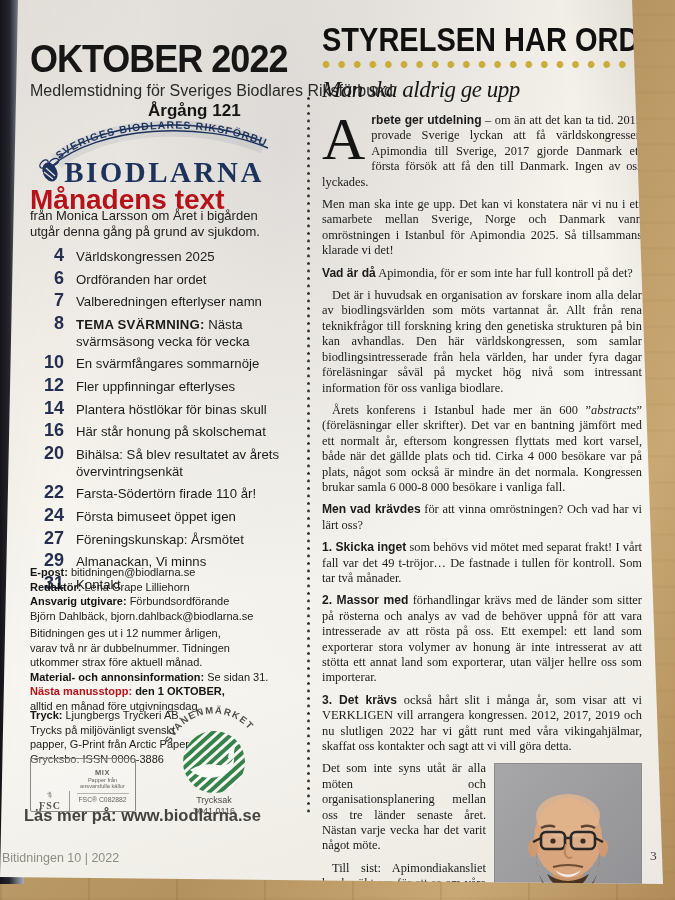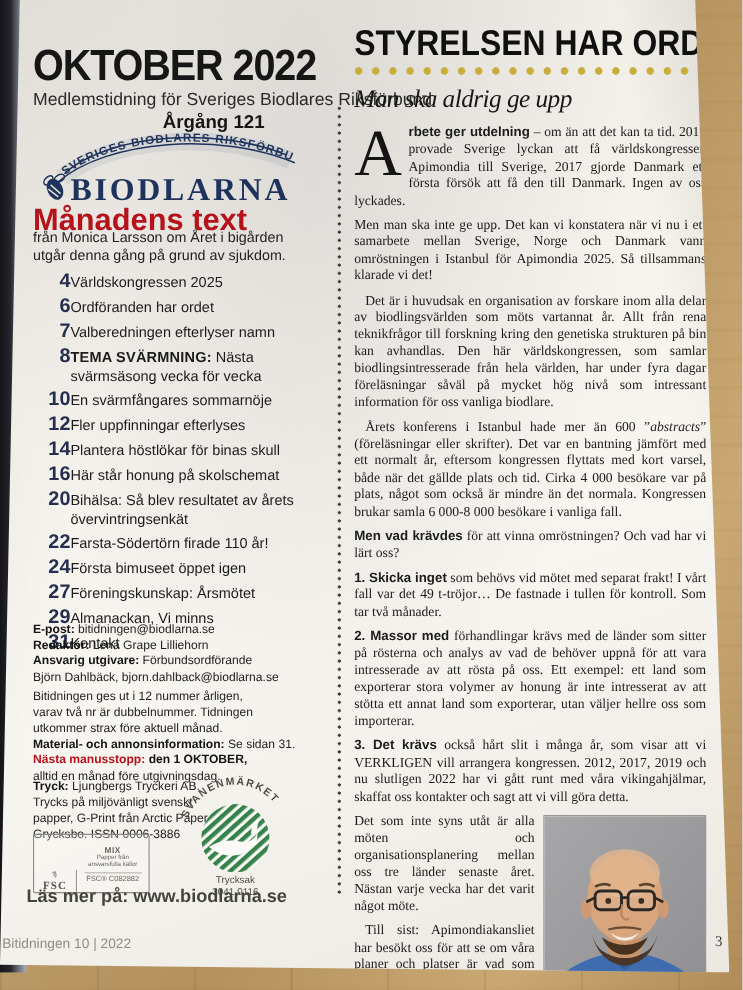--- a/index.html
+++ b/index.html
@@ -29,21 +29,21 @@
     letter-spacing:-1px;color:#161616;transform:scaleY(1.1);transform-origin:top left;white-space:nowrap;}
   .issue-sub{position:absolute;top:82px;left:0;font-size:16px;color:#2a2a2a;white-space:nowrap;}
   .issue-vol{position:absolute;top:101px;left:118px;font-size:17px;font-weight:bold;color:#161616;}
   .logo{position:absolute;top:110px;left:0;}
   .month-title{position:absolute;top:184px;left:0;font-size:28px;font-weight:bold;color:#b5121a;}
   .month-body{position:absolute;top:208px;left:0;width:250px;font-size:13px;line-height:15.5px;color:#222;}
   .toc{position:absolute;top:246px;left:0;width:262px;}
   .toc-row{display:flex;margin-bottom:3.6px;}
   .toc-num{width:34px;text-align:right;font-size:18px;font-weight:bold;color:#252e4f;
     flex:0 0 34px;line-height:19px;}
-  .toc-label{font-size:13.2px;line-height:17px;color:#1c1c1c;padding-top:2px;}
+  .toc-label{margin-left:12px;font-size:13.2px;line-height:17px;color:#1c1c1c;padding-top:2px;}
   .toc-label b{letter-spacing:.2px;}
   .colo{position:absolute;left:0;width:255px;font-size:11px;line-height:14.5px;color:#222;}
   .colo.staff{top:565px;}
   .colo.pub{top:626px;}
   .colo.print{top:708px;}
   .colo b{color:#141414;}
   .colo .red{color:#b5121a;}
   .logos-row{position:absolute;top:700px;left:0;width:268px;}
   .fsc-box{position:absolute;left:0;top:58px;width:104px;height:52px;border:1px solid #8a8a82;
     border-radius:2px;display:flex;background:rgba(255,255,255,.25);}
@@ -244,20 +244,21 @@
   </div>
 
   <div class="right-col">
     <div class="kicker">STYRELSEN HAR ORDET</div>
     <div class="dots"></div>
     <div class="headline">Man ska aldrig ge upp</div>
 
     <div class="body-text">
       <p><span class="dropcap">A</span><span class="lead">rbete ger utdelning</span><span> – om än att det kan ta tid. 2012 provade Sverige lyckan att få världskongressen Apimondia till Sverige, 2017 gjorde Danmark ett första försök att få den till Danmark. Ingen av oss lyckades.</span></p>
       <p>Men man ska inte ge upp. Det kan vi konstatera när vi nu i ett samarbete mellan Sverige, Norge och Danmark vann omröstningen i Istanbul för Apimondia 2025. Så tillsammans klarade vi det!</p>
+      <p><span class="lead">Vad är då</span><span> Apimondia, för er som inte har full kontroll på det?</span></p>
       <p class="indent">Det är i huvudsak en organisation av forskare inom alla delar av biodlingsvärlden som möts vartannat år. Allt från rena teknikfrågor till forskning kring den genetiska strukturen på bin kan avhandlas. Den här världskongressen, som samlar biodlingsintresserade från hela världen, har under fyra dagar föreläsningar såväl på mycket hög nivå som intressant information för oss vanliga biodlare.</p>
       <p class="indent"><span>Årets konferens i Istanbul hade mer än 600 ”</span><i>abstracts</i><span>” (föreläsningar eller skrifter). Det var en bantning jämfört med ett normalt år, eftersom kongressen flyttats med kort varsel, både när det gällde plats och tid. Cirka 4 000 besökare var på plats, något som också är mindre än det normala. Kongressen brukar samla 6 000-8 000 besökare i vanliga fall.</span></p>
       <p><span class="lead">Men vad krävdes</span><span> för att vinna omröstningen? Och vad har vi lärt oss?</span></p>
       <p><span class="lead">1. Skicka inget</span><span> som behövs vid mötet med separat frakt! I vårt fall var det 49 t-tröjor… De fastnade i tullen för kontroll. Som tar två månader.</span></p>
       <p><span class="lead">2. Massor med</span><span> förhandlingar krävs med de länder som sitter på rösterna och analys av vad de behöver uppnå för att vara intresserade av att rösta på oss. Ett exempel: ett land som exporterar stora volymer av honung är inte intresserat av att stötta ett annat land som exporterar, utan väljer hellre oss som importerar.</span></p>
       <p><span class="lead">3. Det krävs</span><span> också hårt slit i många år, som visar att vi VERKLIGEN vill arrangera kongressen. 2012, 2017, 2019 och nu slutligen 2022 har vi gått runt med våra vikingahjälmar, skaffat oss kontakter och sagt att vi vill göra detta.</span></p>
 
       <div class="wrapzone">
         <div class="photo">
           <svg width="146" height="170" viewBox="0 0 146 170">

